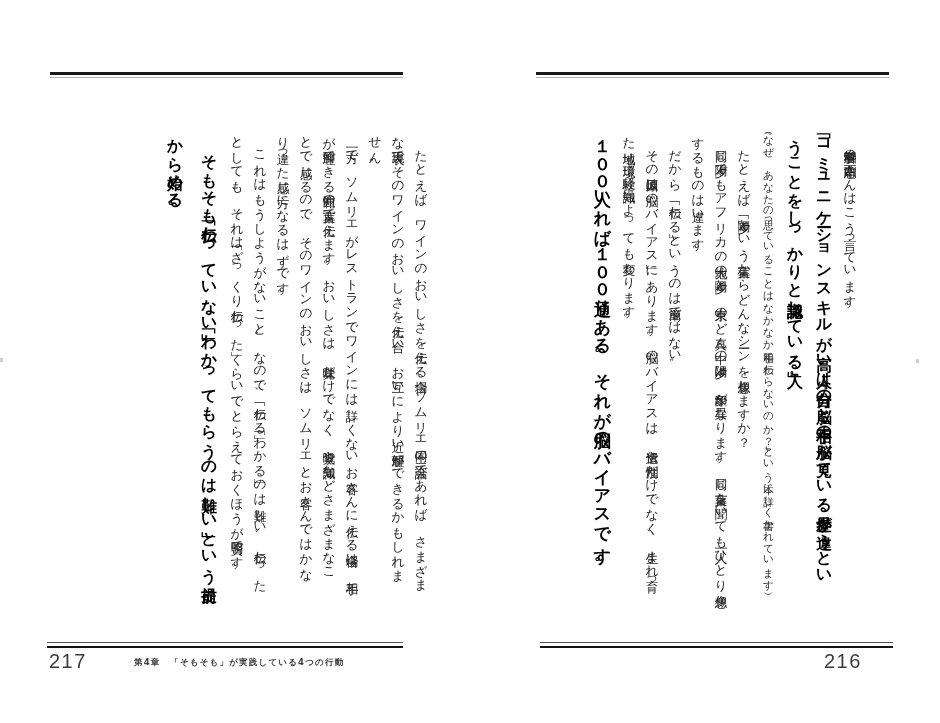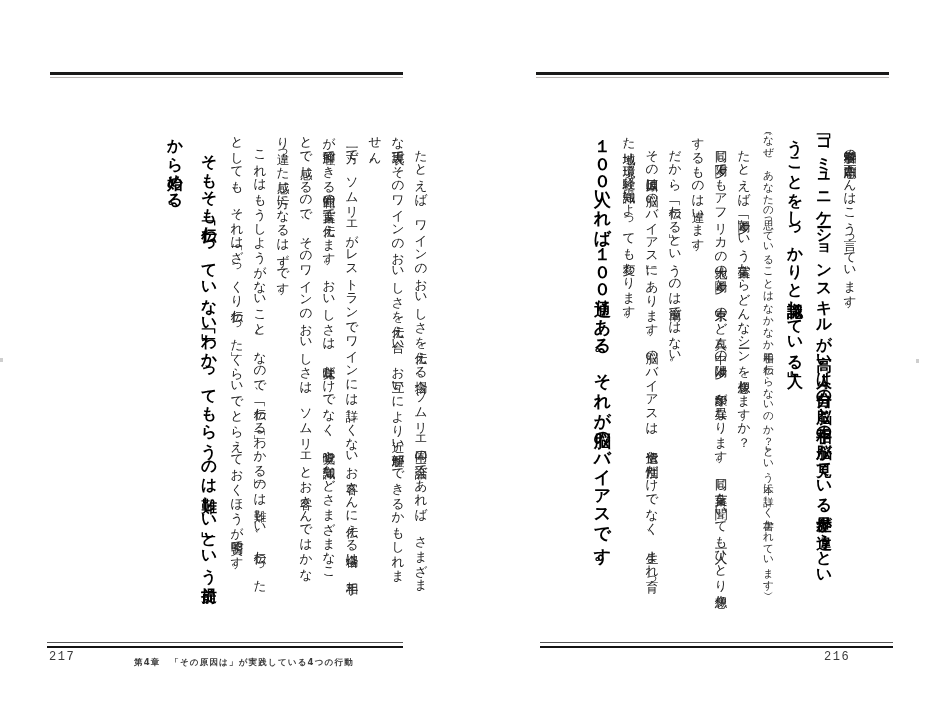--- a/index.html
+++ b/index.html
@@ -70,24 +70,24 @@
   }
   
   .gap-wide  { margin-right: 56px; }
   .gap-mid   { margin-right: 32px; }
   .gap-small { margin-right: 18px; }
 
   
   .pagenum {
     position: absolute;
     top: 650px;
-    font-size: 12px;
+    font-size: 20px;
     letter-spacing: 1.5px;
     color: #3a3a3a;
-    font-family: Liberation Mono, monospace;
+    font-family: Liberation Sans, sans-serif;
   }
   .pagenum.left-num  { left: 49px; }
   .pagenum.right-num { left: 824px; width: 60px; text-align: left; }
   .chapter {
     position: absolute;
     left: 134px;
     top: 657px;
     font-size: 8.5px;
     font-weight: 700;
     letter-spacing: 1.2px;
@@ -117,21 +117,21 @@
 
     <div class="vtext" style="left:43px; width:390px;">
       <p class="body">たとえば、ワインのおいしさを伝える場合。ソムリエ同士の会話であれば、さまざまな表現でそのワインのおいしさを伝え合い、お互いにより近い理解ができるかもしれません。</p>
       <p class="body gap-wide">一方で、ソムリエがレストランでワインには詳しくないお客さんに伝える場合は、相手が理解できる範囲の言葉で伝えます。おいしさは、味覚だけでなく、嗅覚や知識などさまざまなことで感じるので、そのワインのおいしさは、ソムリエとお客さんではかなり違った感じ方になるはずです。</p>
       <p class="body">これはもうしようがないこと。なので、「伝わる」「わかる」のは難しい、伝わったとしても、それは「ざっくり伝わった」くらいでとらえておくほうが賢明です。</p>
       <p class="headline-l gap-small">そもそも「伝わっていない」「わかってもらうのは難しい」という前提から始める。</p>
     </div>
 
     <div class="rule-bottom" style="left:47px; top:642px; width:356px;"></div>
     <div class="pagenum left-num">217</div>
-    <div class="chapter">第4章　「その原因は」が実践している4つの行動</div>
+    <div class="chapter">第4章　「そもそも」が実践している4つの行動</div>
   </section>
 
   <section>
     <div class="rule-top" style="left:536px; top:72px; width:353px;"></div>
 
     <div class="vtext" style="left:527px; width:335px;">
       <p class="body">脳科学者の西剛志さんはこう言っています。</p>
       <p class="quote">「コミュニケーションスキルが高い人は『自分の脳と相手の脳が見ている世界が違うということをしっかりと認識している人』」</p>
       <p class="note">（『なぜ、あなたの思っていることはなかなか相手に伝わらないのか？』という本に詳しく書かれています）</p>
       <p class="body gap-mid">たとえば、「夕陽」という言葉からどんなシーンを想像しますか？</p>

